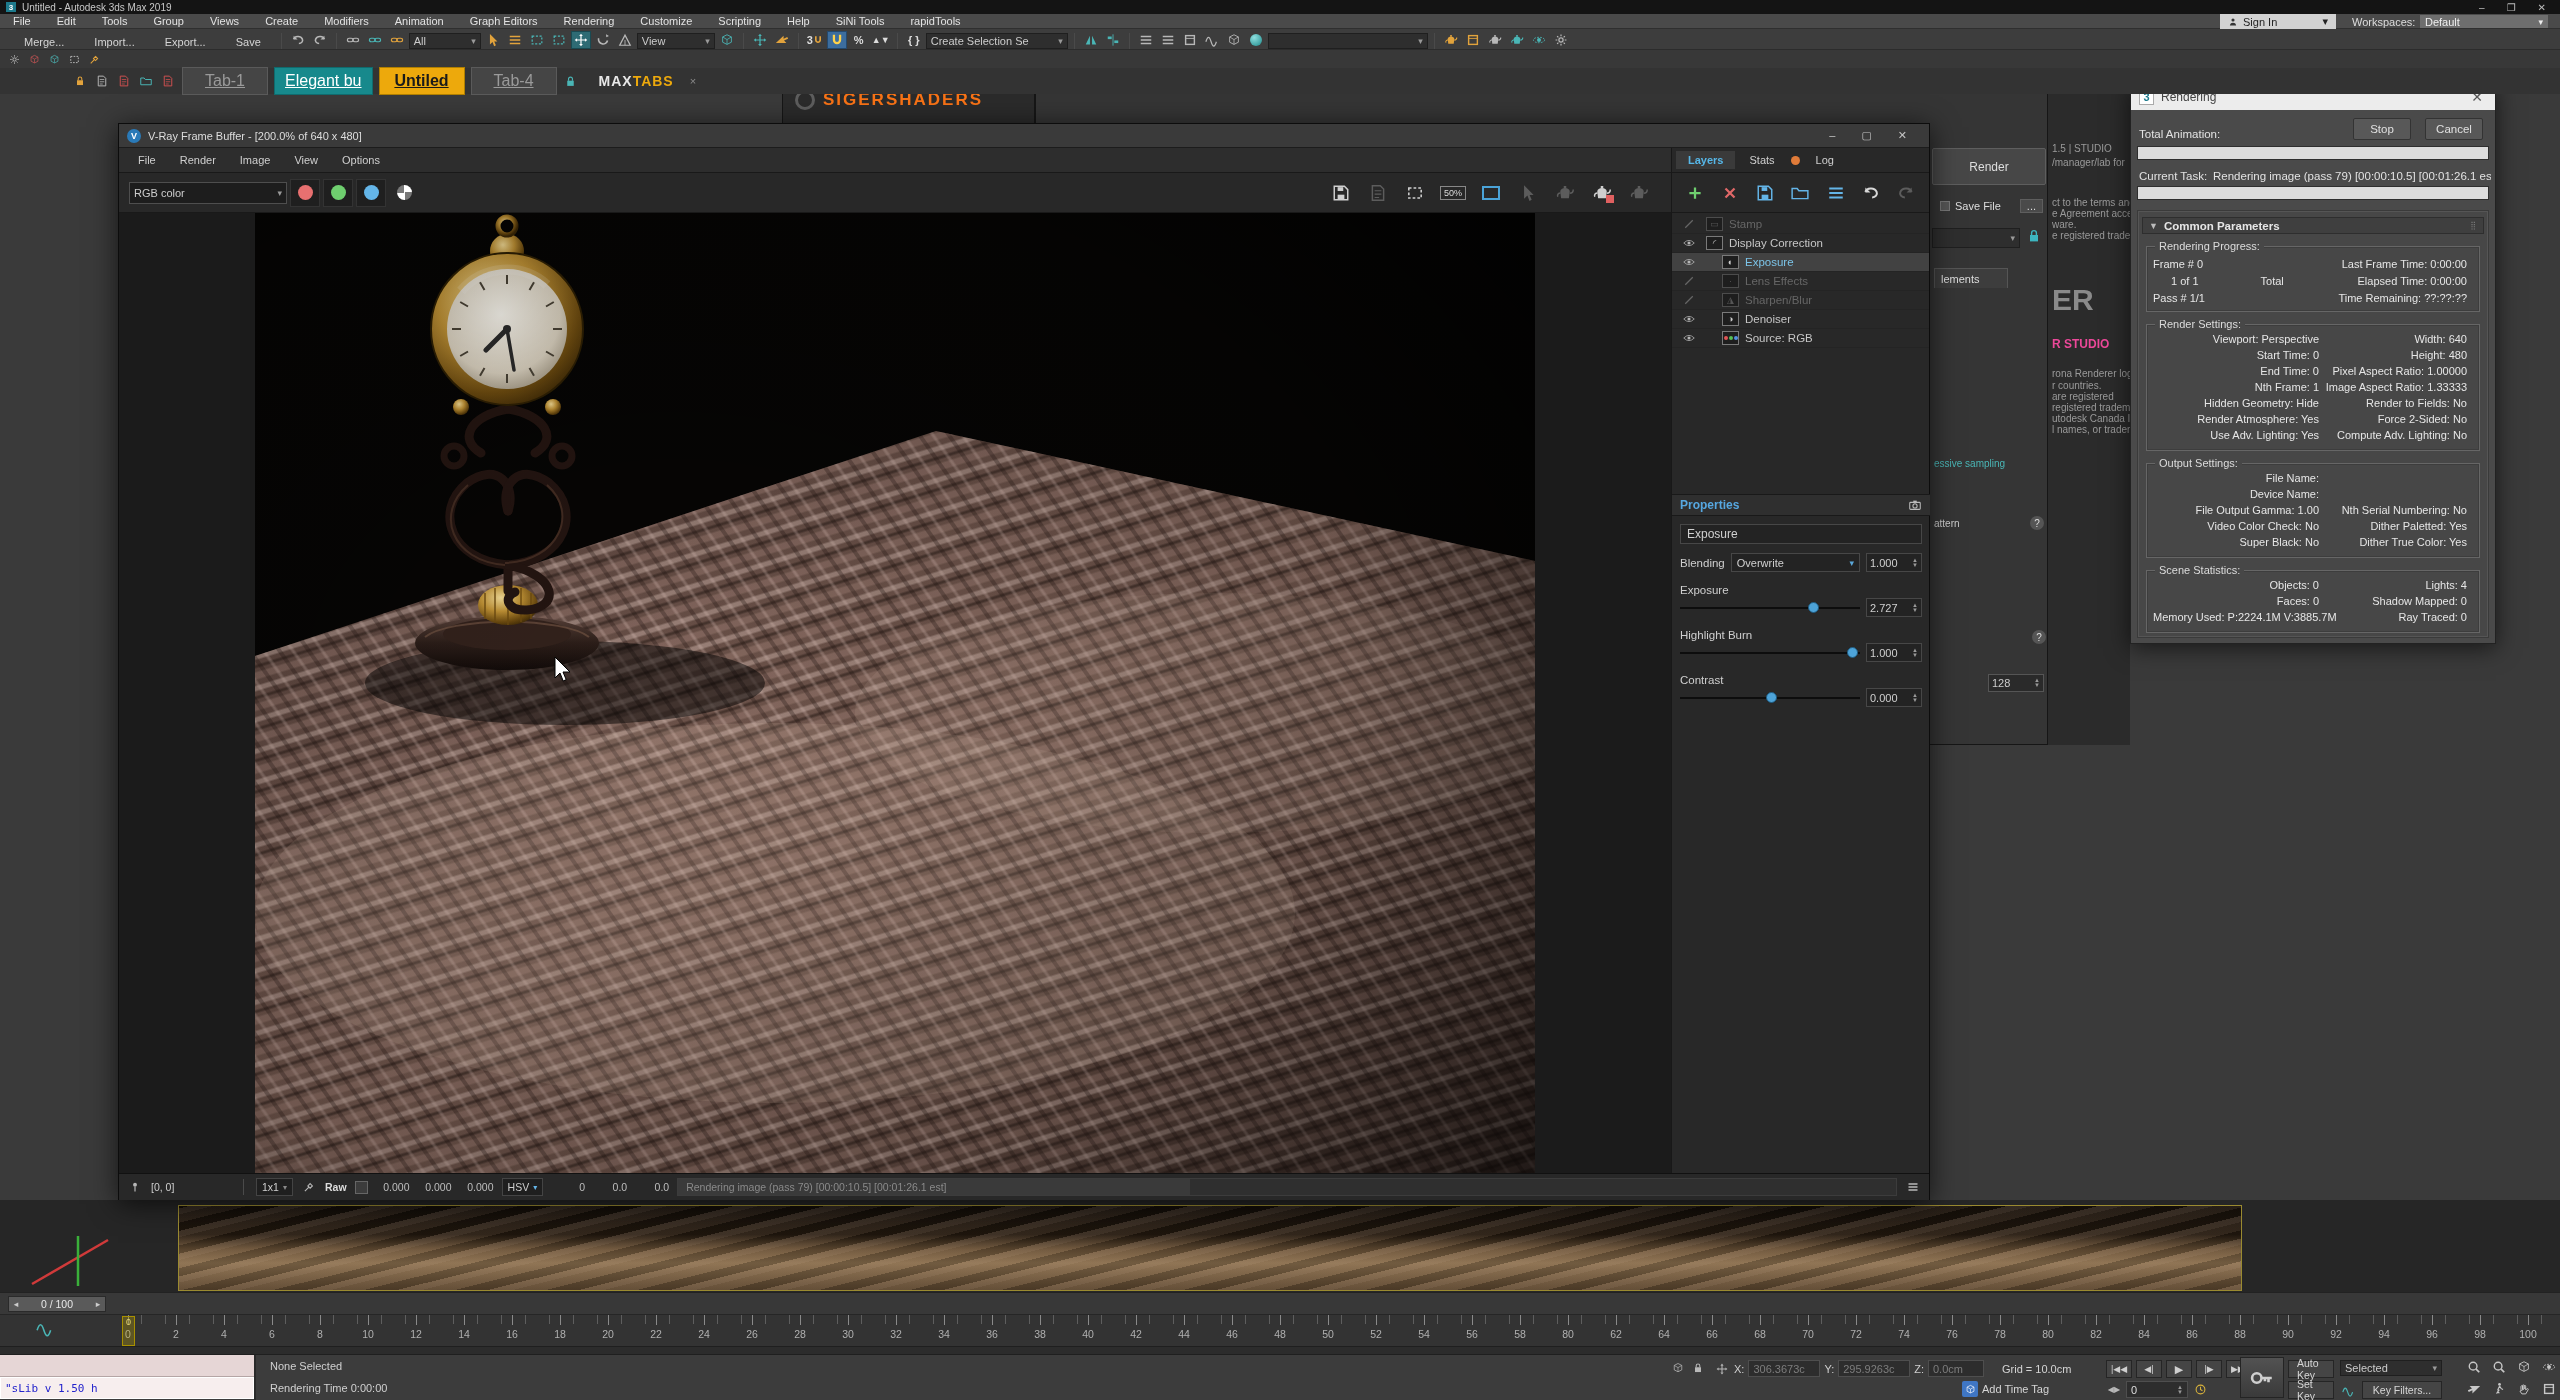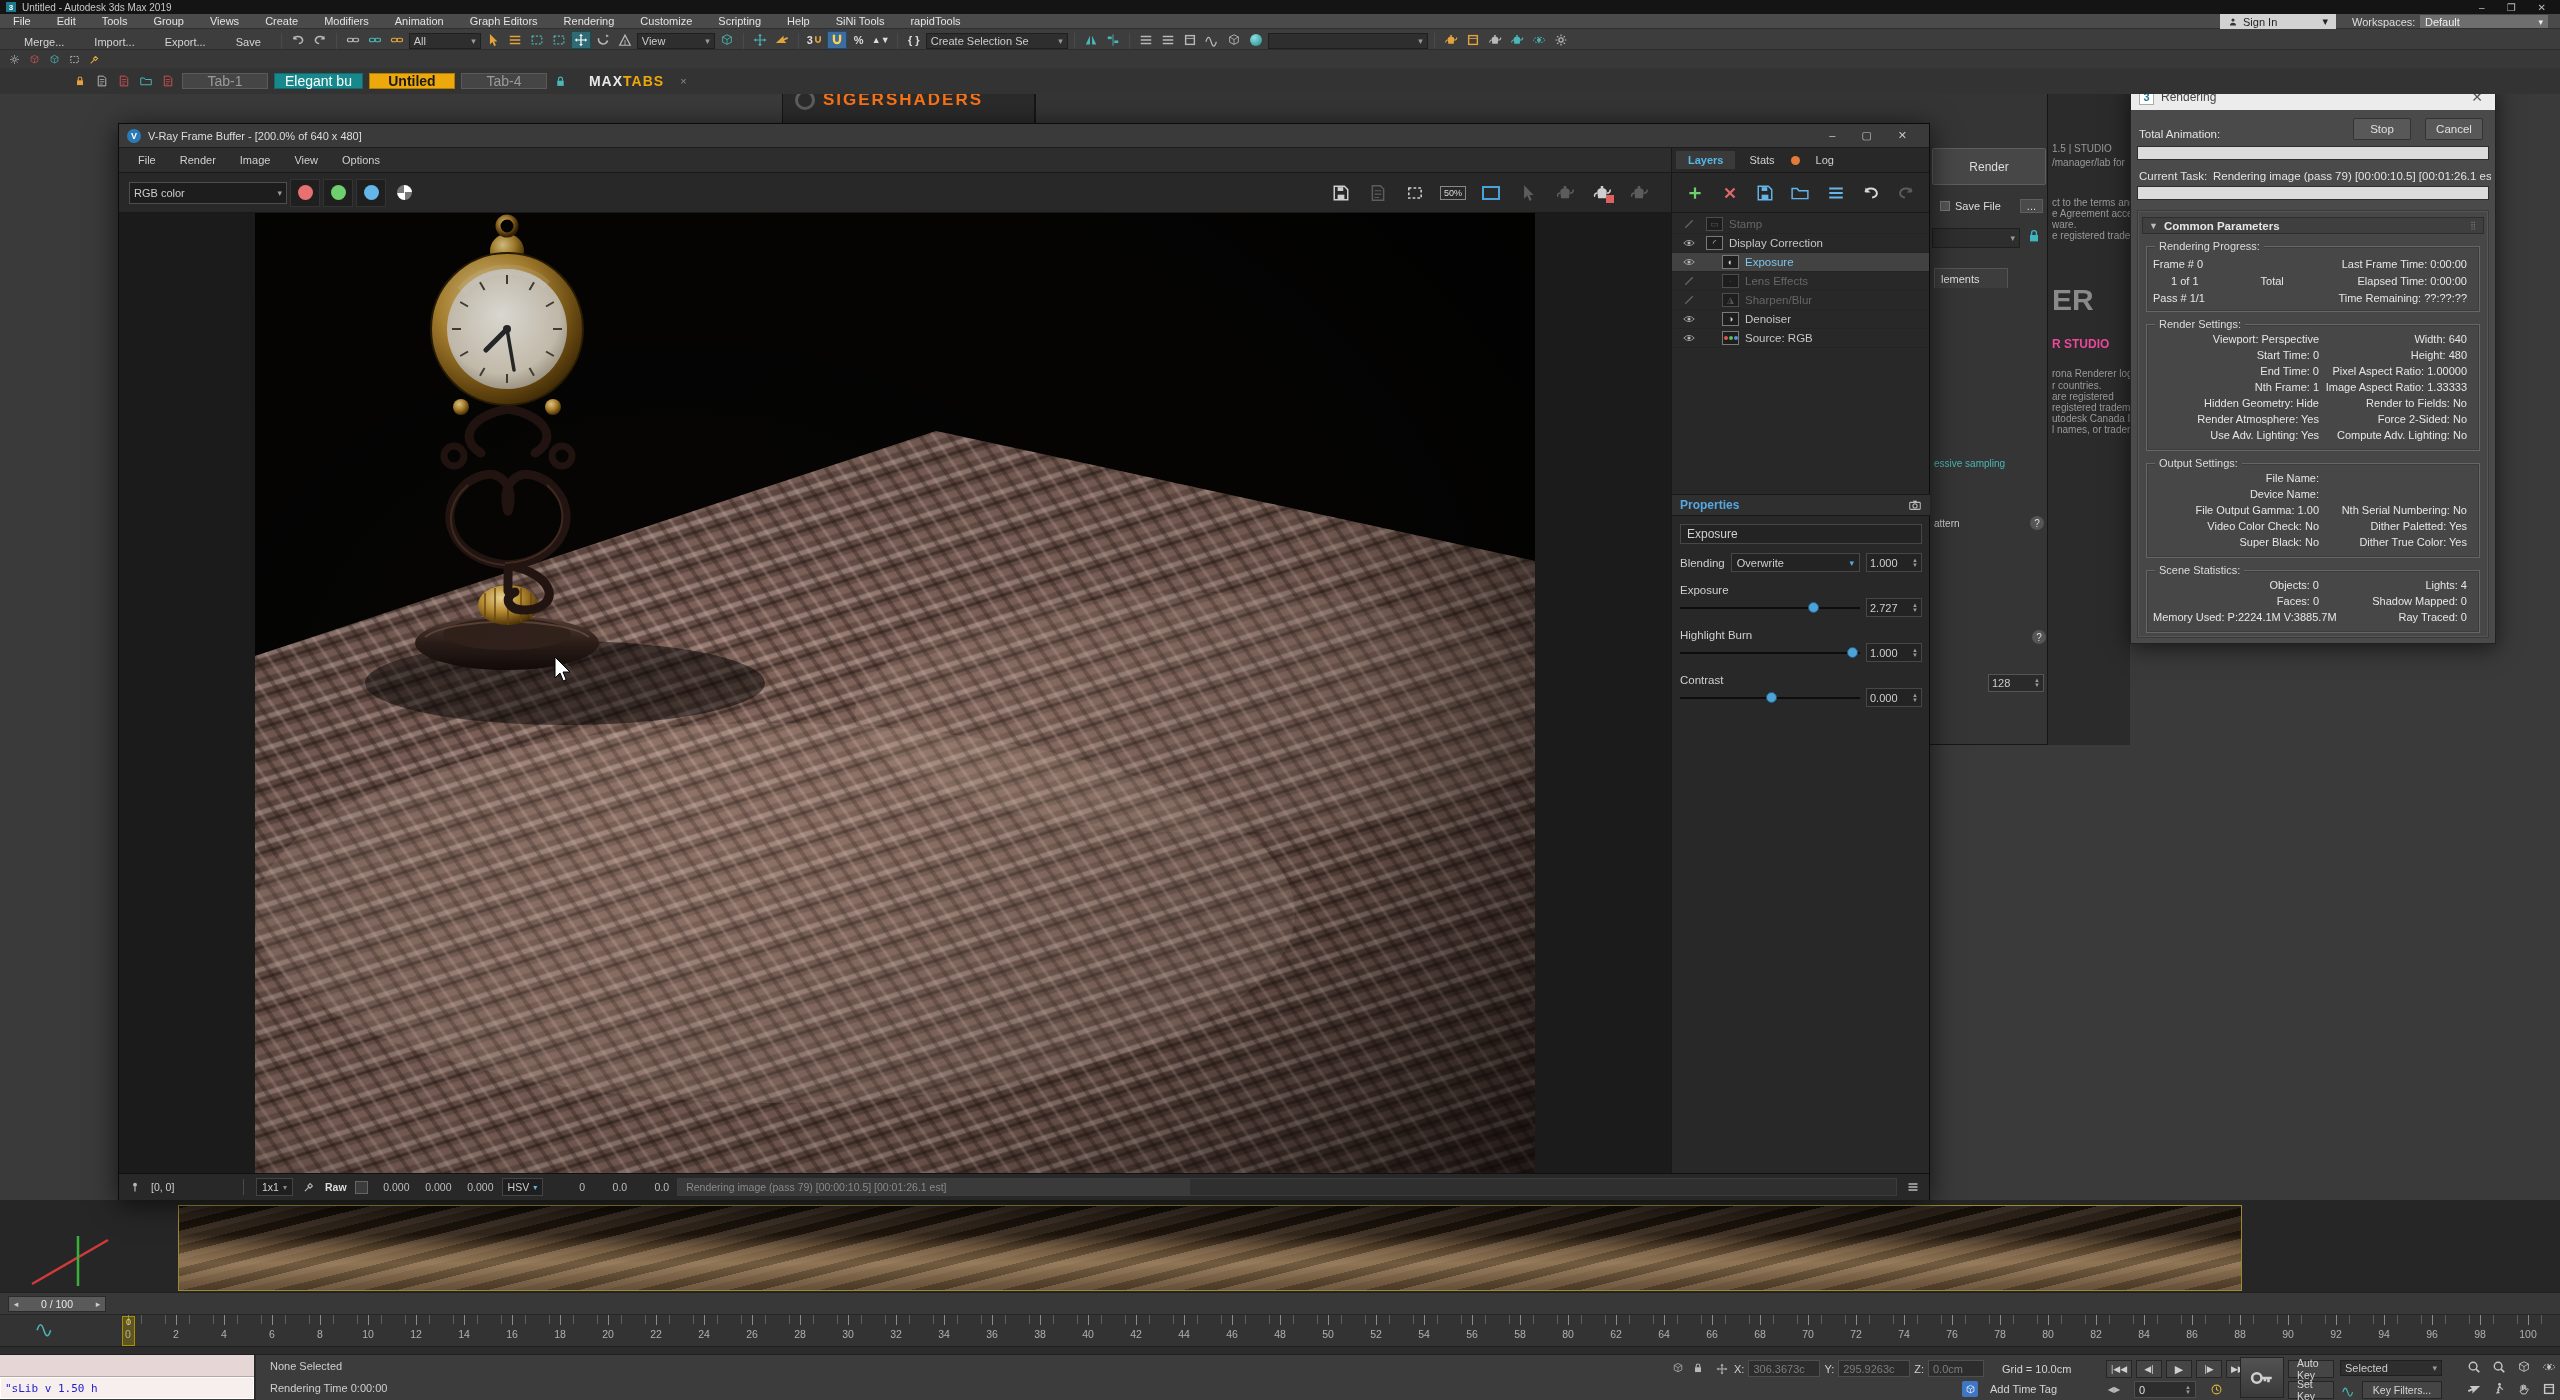--- a/index.html
+++ b/index.html
@@ -28,21 +28,21 @@
   #main-toolbar { position:absolute; left:0; top:29px; width:2560px; height:21px; background:#3d3d3d; border-bottom:1px solid #2c2c2c; display:flex; align-items:flex-end; padding-left:10px; gap:2px; z-index:49; }
   .tbtn { padding:1px 14px; color:#d5d5d5; font-size:11px; }
   .dd { background:#2e2e2e; border:1px solid #1f1f1f; height:16px; display:flex; align-items:center; justify-content:space-between; padding:0 4px; color:#ccc; }
   .dd:after { content:"▾"; color:#9a9a9a; font-size:9px; margin-left:6px; }
   .icon.on { background:#2e6b74; border:1px solid #1a4a52; color:#fff; }
   .icon.yel { color:#e2a33c; }
   .icon.teal { color:#4ab6b6; }
   .icon.blueon { background:#3c6d9e; border:1px solid #24496e; color:#ffd24a; }
   #row2 { position:absolute; left:0; top:50px; width:2560px; height:18px; background:#383838; display:flex; align-items:center; padding-left:6px; gap:4px; z-index:48; }
   #maxtabs { position:absolute; left:0; top:68px; width:2560px; height:26px; background:#333; display:flex; align-items:center; gap:6px; padding-left:72px; z-index:48; }
-  .mtab { height:16px; min-width:86px; display:flex; align-items:center; justify-content:center; background:#454545; border:1px solid #5a5a5a; color:#9a9a9a; font-size:14px; padding:0 10px; }
+  .mtab { height:28px; min-width:86px; display:flex; align-items:center; justify-content:center; background:#454545; border:1px solid #5a5a5a; color:#9a9a9a; font-size:16px; padding:0 10px;text-decoration:underline; }
   .mtab.teal { background:#17898c; color:#fff; border-color:#0f6b6e; }
   .mtab.yellow { background:#eda90c; color:#1a1a1a; border-color:#b07f00; font-weight:bold; }
   #maxtabs .logo { font-weight:bold; font-size:14px; letter-spacing:1px; margin-left:14px; }
   #maxtabs .logo .m { color:#e8e8e8; } #maxtabs .logo .t { color:#eda90c; }
   #vp-label { position:absolute; left:4px; top:70px; color:#ddd; font-size:10px; z-index:47; text-shadow:0 1px 1px #000; }
 
   
   #bd-left { position:absolute; left:782px; top:85px; width:253px; height:660px; background:#2b2b2b; border:1px solid #161616; z-index:1; }
   #bd-rs { position:absolute; left:1035px; top:65px; width:1013px; height:680px; background:#353535; border:1px solid #161616; z-index:2; }
   #bd-about-r { position:absolute; left:2048px; top:85px; width:82px; height:660px; background:#2b2b2b; z-index:2; overflow:hidden; }
@@ -170,21 +170,21 @@
   #statusbar { position:absolute; left:0; top:1354px; width:2560px; height:46px; background:#3c3c3c; border-top:1px solid #1f1f1f; z-index:6; }
   #listener { position:absolute; left:0; top:0; width:256px; height:46px; border-right:2px solid #2a2a2a; }
   #listener .r1 { height:22px; background:#e6d6d6; border-bottom:1px solid #b5a5a5; }
   #listener .r2 { height:22px; background:#f7eeee; display:flex; align-items:center; padding:0 4px;
     font-family:"DejaVu Sans Mono", monospace; font-size:11px; color:#2222cc; border:1px solid #fff; }
   #prompts { position:absolute; left:270px; top:0; }
   #prompts .p1 { margin-top:5px; color:#d0d0d0; }
   #prompts .p2 { margin-top:10px; color:#d0d0d0; }
   .sfield { background:#2d2d2d; border:1px solid #4e4e4e; height:17px; display:flex; align-items:center; padding:0 4px; color:#7d7d7d; }
   .srow1 { position:absolute; top:5px; display:flex; align-items:center; gap:4px; }
-  .srow2 { position:absolute; top:26px; display:flex; align-items:center; gap:12px; }
+  .srow2 { position:absolute; top:26px; display:flex; align-items:center; gap:4px; }
   .pbtn { width:26px; height:18px; background:#454545; border:1px solid #252525; color:#cfcfcf; display:flex; align-items:center; justify-content:center; font-size:9px; }
   .kbtn { height:18px; background:#454545; border:1px solid #252525; color:#d6d6d6; display:flex; align-items:center; justify-content:center; padding:0 8px; font-size:10.5px; }
   #bigkey { position:absolute; left:2240px; top:2px; width:44px; height:41px; background:linear-gradient(#525252,#3a3a3a); border:1px solid #242424; display:flex; align-items:center; justify-content:center; }
   #navicons { position:absolute; left:2462px; top:2px; display:grid; grid-template-columns:repeat(4,24px); grid-auto-rows:21px; gap:1px; }
   #navicons .icon { width:24px; height:20px; color:#c8c8c8; }
 </style>
 </head>
 <body>
 
 <svg width="0" height="0" style="position:absolute">

